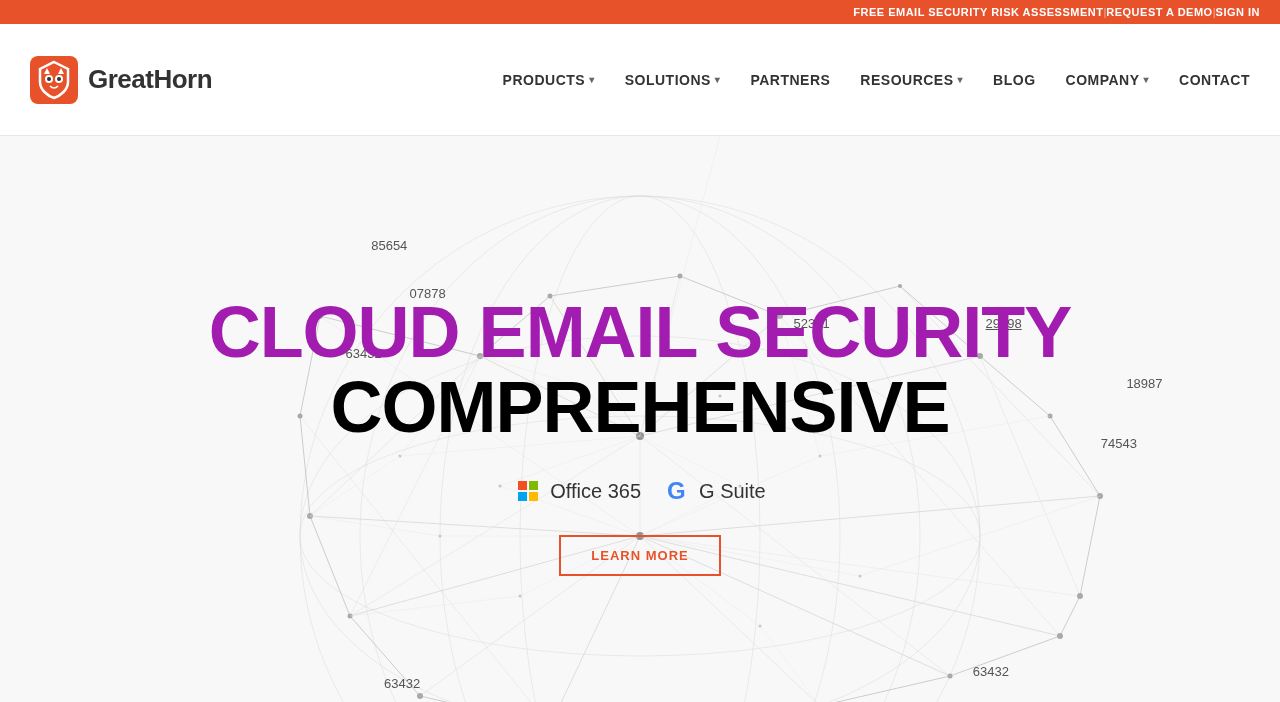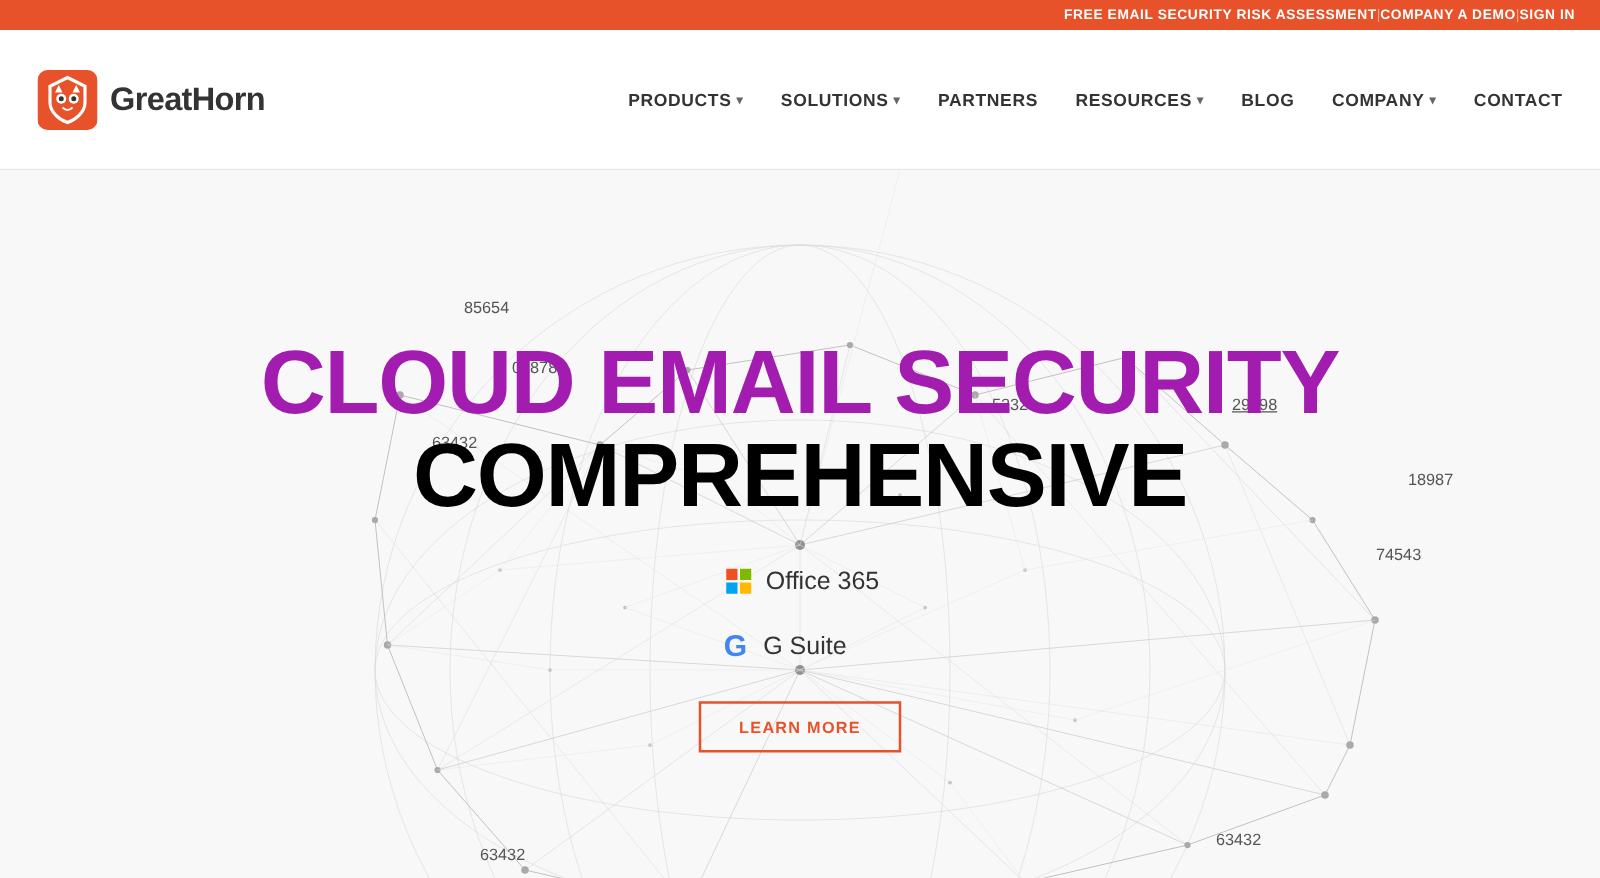--- a/index.html
+++ b/index.html
@@ -118,25 +118,24 @@
     .hero-title-line2 {
       font-size: 72px;
       font-weight: 900;
       color: #000000;
       letter-spacing: -1px;
       line-height: 1.1;
       text-transform: uppercase;
     }
     .hero-badges {
       display: flex;
-      align-items: flex-start;
+      align-items: center;
       gap: 24px;
       margin-top: 30px;
       margin-bottom: 30px;
-      flex-direction: column;
     }
     .badge-office365 {
       display: flex;
       align-items: center;
       gap: 8px;
       font-size: 20px;
       color: #333;
       font-weight: 400;
     }
     .badge-gsuite {
@@ -170,21 +169,21 @@
       color: #555;
       font-weight: 400;
     }
   </style>
 </head>
 <body>
 
 <div class="top-bar">
   <a>FREE EMAIL SECURITY RISK ASSESSMENT</a>
   <span class="top-bar-divider">|</span>
-  <a>COMPANY A DEMO</a>
+  <a>REQUEST A DEMO</a>
   <span class="top-bar-divider">|</span>
   <a>SIGN IN</a>
 </div>
 
 <nav class="navbar">
   <a class="logo" href="#">
 
     <svg class="logo-icon" viewBox="0 0 48 48" xmlns="http://www.w3.org/2000/svg">
       <rect width="48" height="48" rx="8" fill="#e8522a"></rect>
 

